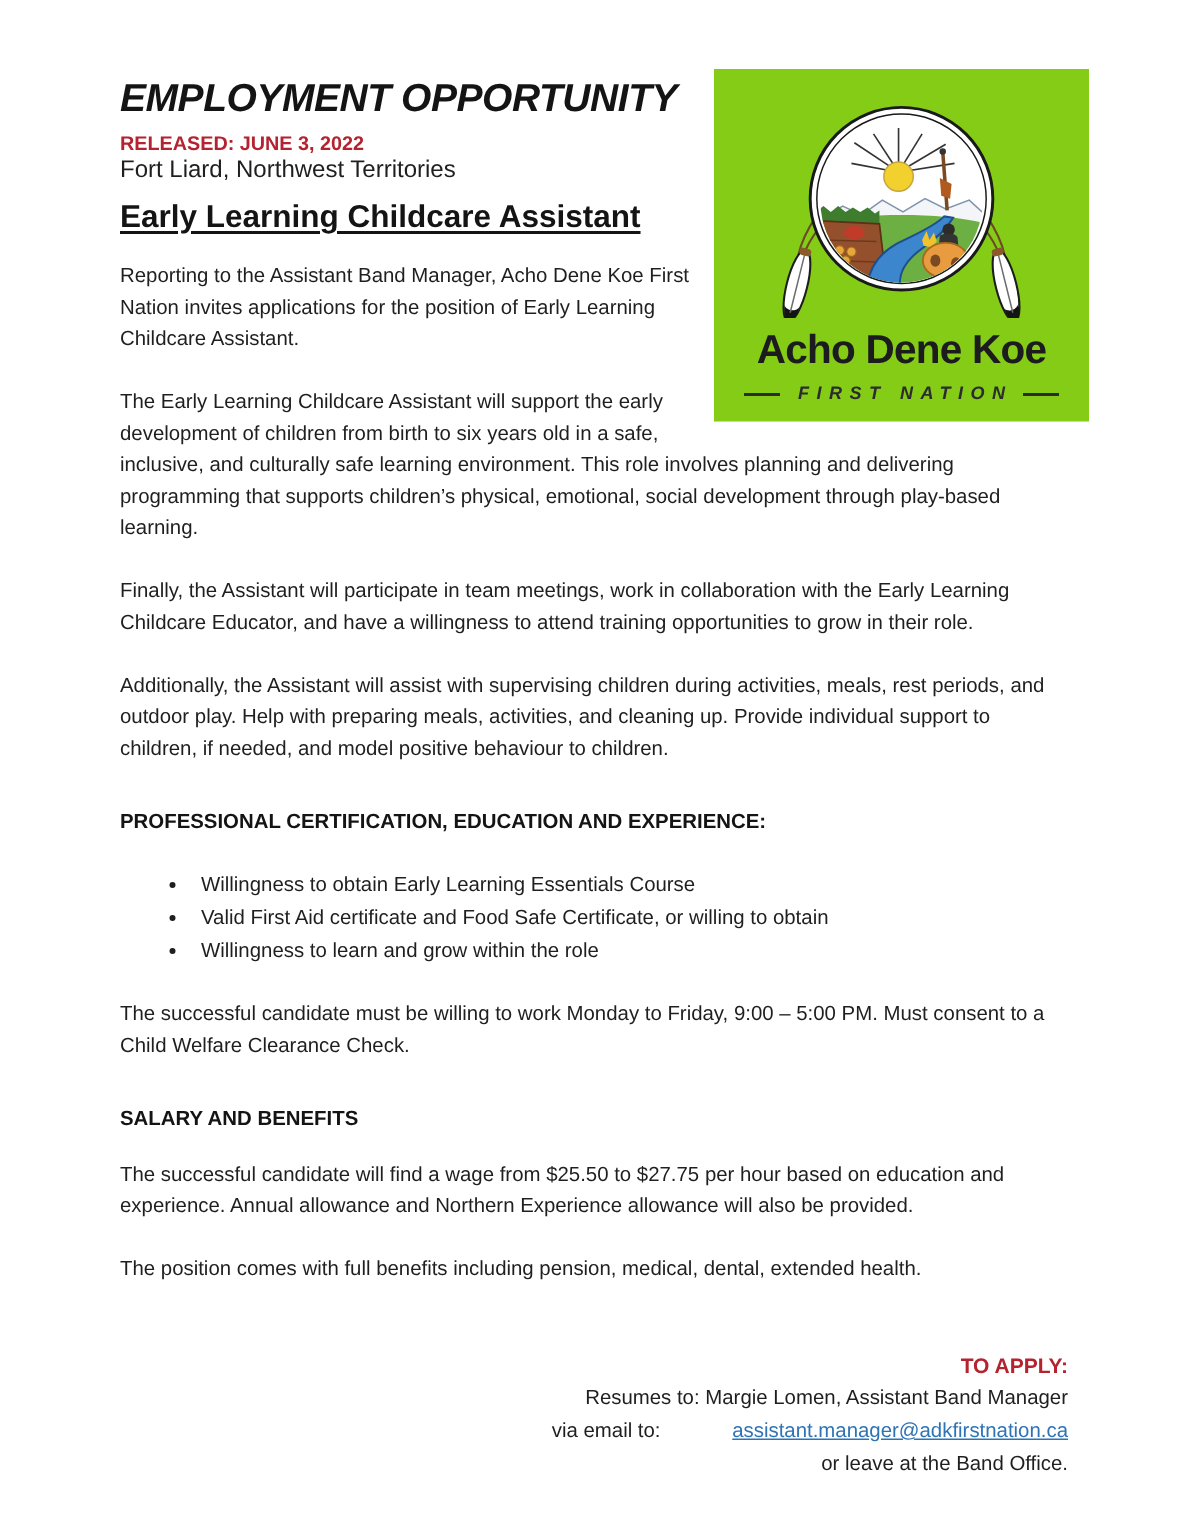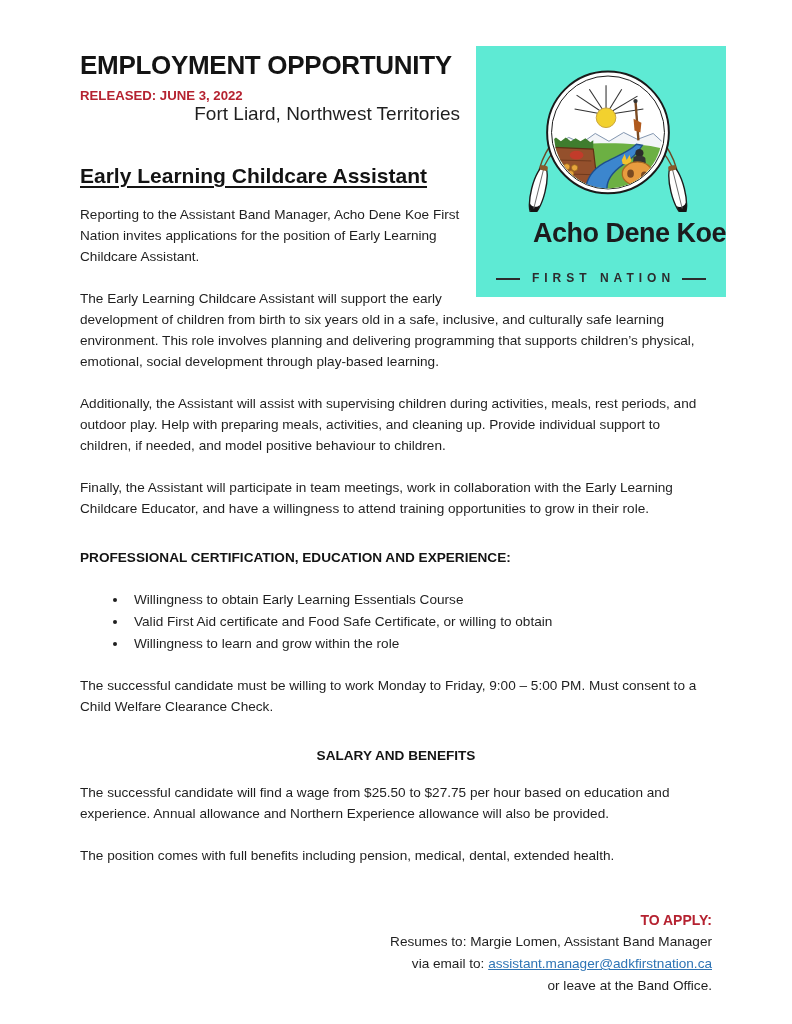--- a/index.html
+++ b/index.html
@@ -15,58 +15,58 @@
     padding:50px 80px 0 80px;
     font-family:"Liberation Sans",sans-serif;
     font-size:13.6px;line-height:21px;color:var(--ink);
     position:relative;overflow:hidden;
   }
   
   .logo-block{
     float:right;width:250px;
     margin:-4px -14px 8px 16px;
     padding:4px 0 8px 0;
-    text-align:right;
-    background:#5eead4;
+    text-align:center;
+    background:#84cc16;
   }
   .org-name{
     font-size:27px;font-weight:700;line-height:29px;
     color:#1c1c1e;letter-spacing:-0.5px;margin-top:1px;
   }
   .org-sub{
     display:flex;align-items:center;justify-content:center;
-    gap:7px;margin-top:20px;
+    gap:7px;margin-top:4px;font-style:italic;
   }
   .org-sub .sub-label{
     font-size:12px;font-weight:600;letter-spacing:5px;color:#2c2c2e;
     white-space:nowrap;text-indent:5px;
   }
   .dash{width:24px;height:2px;background:#2c2c2e;flex:0 0 auto;}
   
   h1{
     font-size:26px;line-height:30px;font-weight:700;color:#141414;
-    margin:0 0 7px 0;letter-spacing:-0.3px;
+    margin:0 0 7px 0;letter-spacing:-0.3px;font-style:italic;
   }
   .released{color:var(--red);font-weight:700;font-size:13.2px;line-height:18px;}
-  .location{font-size:19px;line-height:18px;margin-bottom:40px;text-align:right;}
+  .location{font-size:16px;line-height:18px;margin-bottom:9px;}
   h2{
     font-size:21px;line-height:25px;font-weight:700;color:#141414;
     margin:0 0 7px 0;
     text-decoration:underline;text-decoration-thickness:2px;text-underline-offset:3px;
   }
   p{margin:16px 0 21px 0;}
   h3{font-size:13.6px;line-height:21px;font-weight:700;color:#141414;margin:28px 0 21px 0;}
-  h3.tight{margin:28px 0 0 0;text-align:center;}
+  h3.tight{margin:28px 0 0 0;}
   ul{margin:16px 0 21px 0;padding:0 0 0 48px;list-style:disc;}
   li{margin:0 0 1px 0;padding-left:6px;}
   
   .apply{text-align:right;margin-top:43px;}
   .apply-heading{color:var(--red);font-weight:700;font-size:14px;}
   .apply div{line-height:22px;}
-  a.email{color:var(--link);text-decoration:underline;cursor:pointer;}
+  a.email{color:var(--link);text-decoration:underline;cursor:pointer;margin-left:44px;}
   
   .deadline{
     margin-top:47px;text-align:center;color:var(--red);font-weight:700;
     font-size:13.8px;
     text-decoration:underline;text-underline-offset:3px;
   }
 </style>
 </head>
 <body>
 
@@ -167,22 +167,22 @@
     </div>
   </aside>
 
   <h1>EMPLOYMENT OPPORTUNITY</h1>
   <div class="released">RELEASED: JUNE 3, 2022</div>
   <div class="location">Fort Liard, Northwest Territories</div>
 
   <h2>Early Learning Childcare Assistant</h2>
   <p>Reporting to the Assistant Band Manager, Acho Dene Koe First Nation invites applications for the position of Early Learning Childcare Assistant.</p>
   <p>The Early Learning Childcare Assistant will support the early development of children from birth to six years old in a safe, inclusive, and culturally safe learning environment. This role involves planning and delivering programming that supports children’s physical, emotional, social development through play-based learning.</p>
+  <p>Finally, the Assistant will participate in team meetings, work in collaboration with the Early Learning Childcare Educator, and have a willingness to attend training opportunities to grow in their role.</p>
   <p>Additionally, the Assistant will assist with supervising children during activities, meals, rest periods, and outdoor play. Help with preparing meals, activities, and cleaning up. Provide individual support to children, if needed, and model positive behaviour to children.</p>
-  <p>Finally, the Assistant will participate in team meetings, work in collaboration with the Early Learning Childcare Educator, and have a willingness to attend training opportunities to grow in their role.</p>
 
   <h3>PROFESSIONAL CERTIFICATION, EDUCATION AND EXPERIENCE:</h3>
   <ul>
     <li>Willingness to obtain Early Learning Essentials Course</li>
     <li>Valid First Aid certificate and Food Safe Certificate, or willing to obtain</li>
     <li>Willingness to learn and grow within the role</li>
   </ul>
 
   <p>The successful candidate must be willing to work Monday to Friday, 9:00 – 5:00 PM. Must consent to a Child Welfare Clearance Check.</p>
 

